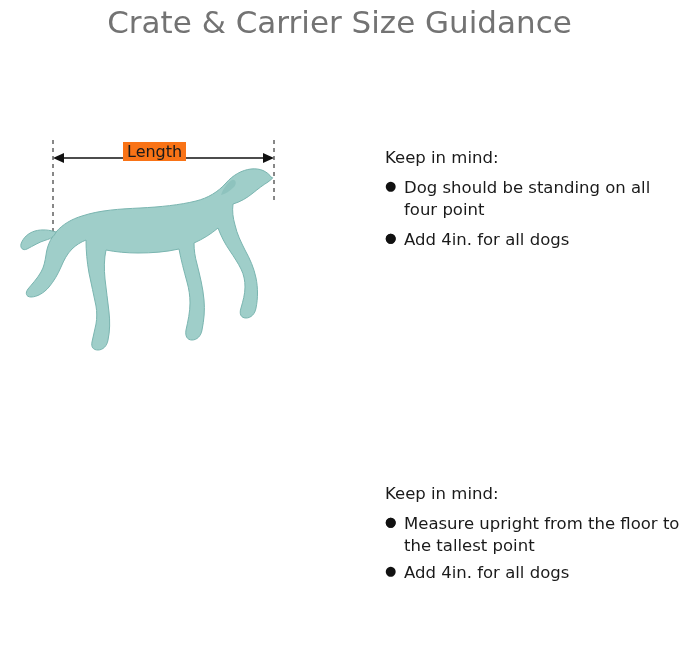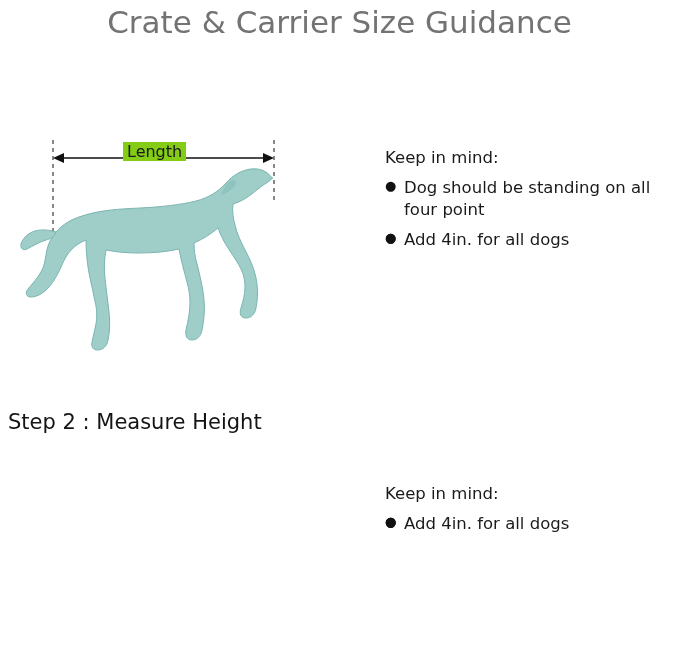--- a/index.html
+++ b/index.html
@@ -83,21 +83,21 @@
   .diagram {
     position: absolute;
   }
   #diagram1 { top: 128px; left: 20px; width: 345px; height: 250px; }
   #diagram2 { top: 440px; left: 20px; width: 345px; height: 215px; }
 
   .measure-label {
     position: absolute;
     font-size: 16px;
     color: #1a1a1a;
-    background: #84cc16;
+    background: #f97316;
     padding: 0 4px;
     white-space: nowrap;
   }
   #length-label { top: 14px; left: 103px; }
   #height-label { top: 97px; left: 2px; }
 
   svg { display: block; }
 </style>
 </head>
 <body>
@@ -187,31 +187,31 @@
       <li>
         <span class="bullet">●</span>
       </li>
       <li>
         <span class="bullet">●</span>
         <span>Add 4in. for all dogs</span>
       </li>
     </ul>
   </div>
 
-  <div class="step-heading" id="step2-heading">Step 2 : Measure Height</div>
 
 
   <div class="notes" id="notes2">
     <p class="keep">Keep in mind:</p>
     <ul>
       <li>
         <span class="bullet">●</span>
       </li>
       <li>
         <span class="bullet">●</span>
+        <span>Measure upright from the floor to the tallest point</span>
       </li>
       <li>
         <span class="bullet">●</span>
         <span>Add 4in. for all dogs</span>
       </li>
     </ul>
   </div>
 
 </div>
 

